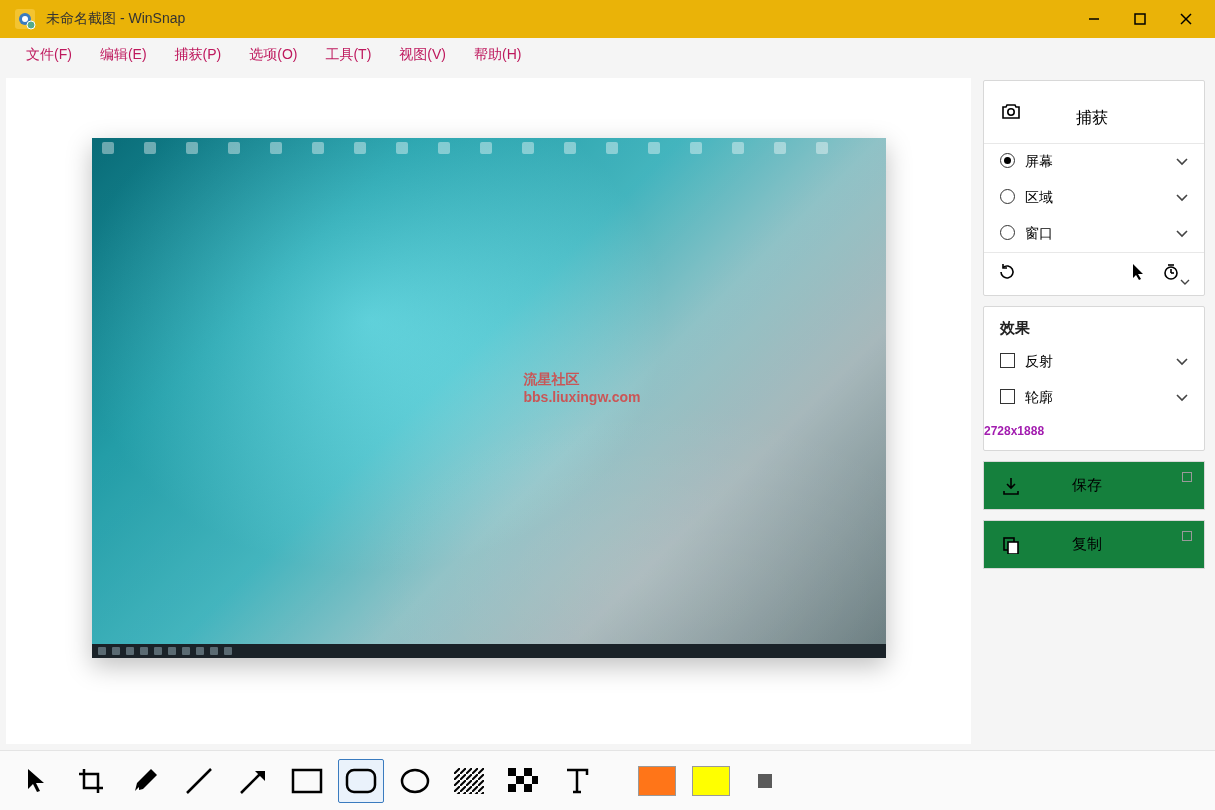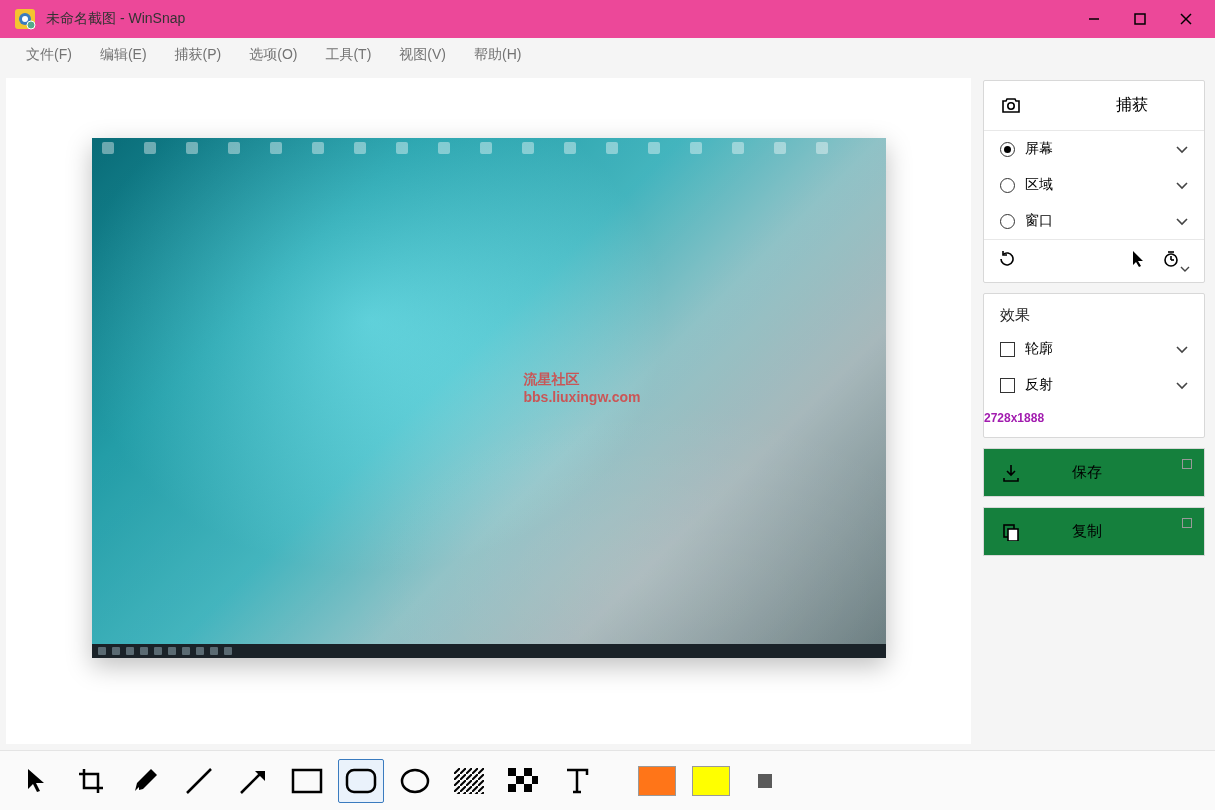--- a/index.html
+++ b/index.html
@@ -1,58 +1,58 @@
 <!DOCTYPE html>
 <html><head>
 <meta charset="utf-8">
 <style>
 * { margin: 0; padding: 0; box-sizing: border-box; font-family: "Microsoft YaHei", "Segoe UI", sans-serif; }
 body { width: 1215px; height: 810px; background: #f5f5f5; display: flex; flex-direction: column; overflow: hidden; }
 
-.titlebar { height: 38px; display: flex; align-items: center; padding: 0 6px 0 14px; background: #ec4899; }
+.titlebar { height: 38px; display: flex; align-items: center; padding: 0 6px 0 14px; background: #eab308; }
 .titlebar .app-icon { width: 22px; height: 22px; margin-right: 10px; }
 .titlebar .title { font-size: 14px; color: #333; flex: 1; }
 .titlebar .win-controls { display: flex; gap: 0; }
 .titlebar .win-btn { width: 46px; height: 32px; display: flex; align-items: center; justify-content: center; cursor: pointer; }
 
 .menubar { height: 34px; display: flex; align-items: center; padding: 0 12px; background: #f5f5f5; gap: 0; }
-.menubar .menu-item { padding: 6px 14px; font-size: 14px; color: #737373; cursor: pointer; }
+.menubar .menu-item { padding: 6px 14px; font-size: 14px; color: #be185d; cursor: pointer; }
 
 .main { flex: 1; display: flex; overflow: hidden; }
 
 .canvas-area { flex: 1; background: #fff; position: relative; margin: 6px 6px 6px 6px; display: flex; align-items: flex-start; justify-content: center; padding-top: 60px; }
 .screenshot-preview { width: 794px; height: 520px; background: linear-gradient(135deg, #0a7e8c 0%, #29b8c4 25%, #4fd4df 45%, #a8e4e9 60%, #c4d8dc 75%, #7a9094 100%); position: relative; box-shadow: 0 8px 24px rgba(0,0,0,0.25); overflow: hidden; }
 .screenshot-preview::before { content:""; position:absolute; inset:0; background: radial-gradient(ellipse 420px 360px at 35% 35%, rgba(255,255,255,0.18), rgba(0,0,0,0.15) 70%), radial-gradient(ellipse 500px 300px at 70% 85%, rgba(255,255,255,0.15), transparent 60%); }
 .desktop-icons-row { position: absolute; top: 4px; left: 0; right: 0; height: 20px; display: flex; gap: 30px; padding: 0 10px; }
 .di { width: 12px; height: 12px; background: rgba(255,255,255,0.4); border-radius: 2px; }
 .taskbar-preview { position: absolute; bottom: 0; left: 0; right: 0; height: 14px; background: #1a2228; display:flex; align-items:center; padding:0 6px; gap:6px;}
 .taskbar-preview .tb { width:8px; height:8px; background:#5a6a72; border-radius:1px; }
 .watermark { position: absolute; top: 232px; left: 432px; color: #d14a4a; font-size: 14px; font-weight: bold; text-align:left; line-height:1.3; opacity:0.9;}
 
 .sidebar { width: 238px; padding: 8px 10px 8px 6px; display: flex; flex-direction: column; gap: 10px; }
 .panel { background: #fff; border: 1px solid #d8d8d8; border-radius: 2px; padding: 0; }
 .panel-header { display: flex; align-items: center; padding: 14px 16px; font-size: 16px; border-bottom: 1px solid #e8e8e8; }
 .panel-header .ph-icon { width: 22px; margin-right: 34px; display:flex; justify-content:center;}
-.panel-header .ph-label { flex: 1; text-align: center; padding-left: 20px;}
-
-.option-row { display: flex; align-items: center; padding: 9px 16px; font-size: 14px; cursor: pointer; position: relative; }
+.panel-header .ph-label { flex: 1; text-align: left; padding-left: 20px; margin-top: 13px;}
+
+.option-row { display: flex; align-items: flex-start; padding: 9px 16px; font-size: 14px; cursor: pointer; position: relative; }
 .radio { width: 15px; height: 15px; border: 1.5px solid #333; border-radius: 50%; margin-right: 10px; position: relative; }
 .radio.checked::after { content:""; position:absolute; inset:3px; border-radius:50%; background:#000; }
 .checkbox { width: 15px; height: 15px; border: 1.5px solid #333; margin-right: 10px; position: relative; }
 .checkbox.checked { background:#333; }
 .checkbox.checked::after { content:""; position:absolute; left:2px; top:-1px; color:#fff; font-size:12px; }
 .checkbox.checked svg { position:absolute; left:1px; top:1px; }
 .opt-label { flex: 1; }
 .chev { color:#555; }
 .small-box { width:10px; height:10px; border:1px solid #999; position:absolute; right:12px; top:10px;}
 
 .panel-action-row { display:flex; align-items:center; justify-content:space-between; padding:10px 14px; border-top:1px solid #e8e8e8;}
 .panel-action-row .act { cursor:pointer; }
 
-.section-title { padding: 12px 16px 6px; font-size: 15px; color:#222; }
+.section-title { padding: 12px 16px 6px; font-size: 15px; color:#222;font-weight:bold; }
 .dims { text-align:left; font-size:12px; color:#a21caf; padding:8px 0 12px;font-weight:bold; }
 
 .action-panel { background:#15803d; border:1px solid #d8d8d8; position:relative; }
 .action-btn { display:flex; align-items:center; padding:14px 16px; cursor:pointer; font-size:15px; }
 .action-btn .ab-icon { width:22px; margin-right:38px; display:flex; justify-content:center;}
 .action-btn .ab-label { flex:1; text-align:left; padding-left: 12px;}
 
 .toolbar { height: 60px; background: #fafafa; display: flex; align-items: center; padding: 0 14px; gap: 8px; border-top: 1px solid #e4e4e4; }
 .tool-btn { width: 46px; height: 44px; display:flex; align-items:center; justify-content:center; cursor:pointer; border:1px solid transparent; border-radius:2px;}
 .tool-btn.selected { border-color:#3a7bbf; background:#eaf2fb; }
@@ -198,28 +198,28 @@
                 <path d="M1 1l4 4 4-4" fill="none" stroke="#444" stroke-width="1.4"></path>
               </svg></span>
         </span>
       </div>
     </div>
 
     <div class="panel">
       <div class="section-title">效果</div>
       <div class="option-row">
         <span class="checkbox"></span>
+        <span class="opt-label">反射</span>
+        <span class="chev"><svg width="12" height="8">
+              <path d="M1 1l5 5 5-5" fill="none" stroke="#444" stroke-width="1.6"></path>
+            </svg></span>
+      </div>
+      <div class="option-row">
+        <span class="checkbox"></span>
         <span class="opt-label">轮廓</span>
-        <span class="chev"><svg width="12" height="8">
-              <path d="M1 1l5 5 5-5" fill="none" stroke="#444" stroke-width="1.6"></path>
-            </svg></span>
-      </div>
-      <div class="option-row">
-        <span class="checkbox"></span>
-        <span class="opt-label">反射</span>
         <span class="chev"><svg width="12" height="8">
               <path d="M1 1l5 5 5-5" fill="none" stroke="#444" stroke-width="1.6"></path>
             </svg></span>
       </div>
       <div class="dims">2728x1888</div>
     </div>
 
     <div class="action-panel">
       <span class="small-box"></span>
       <div class="action-btn">

